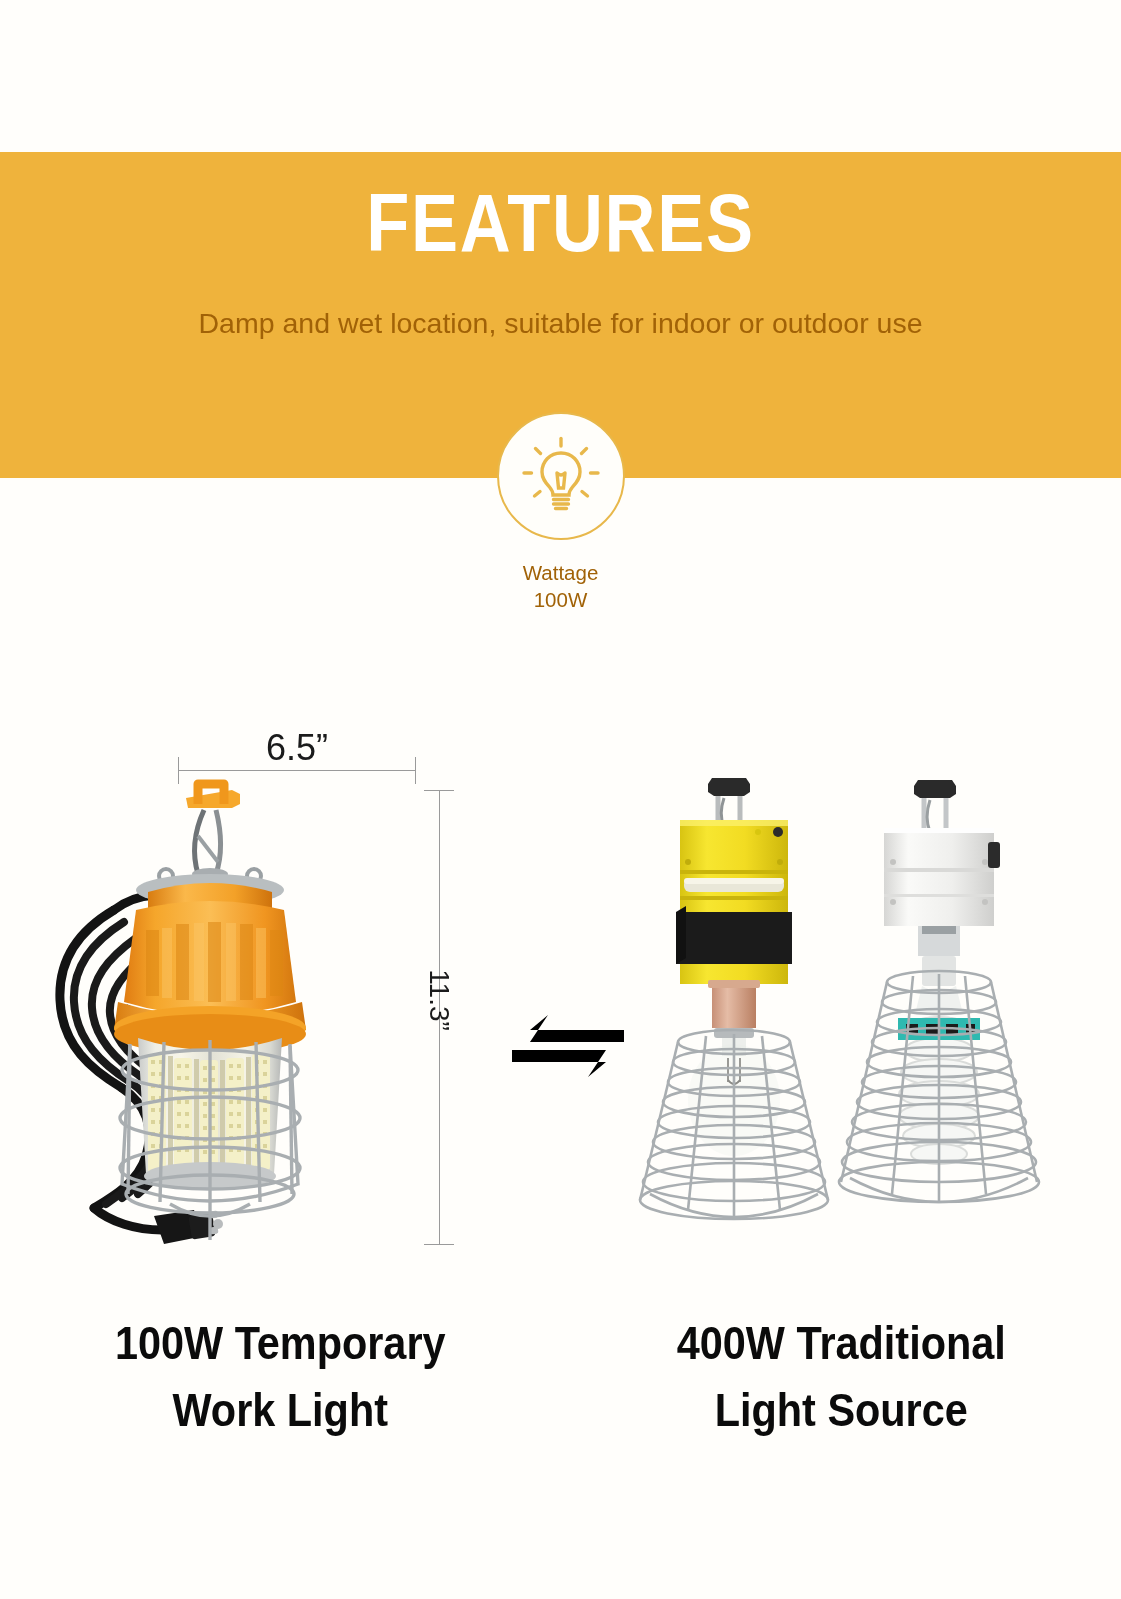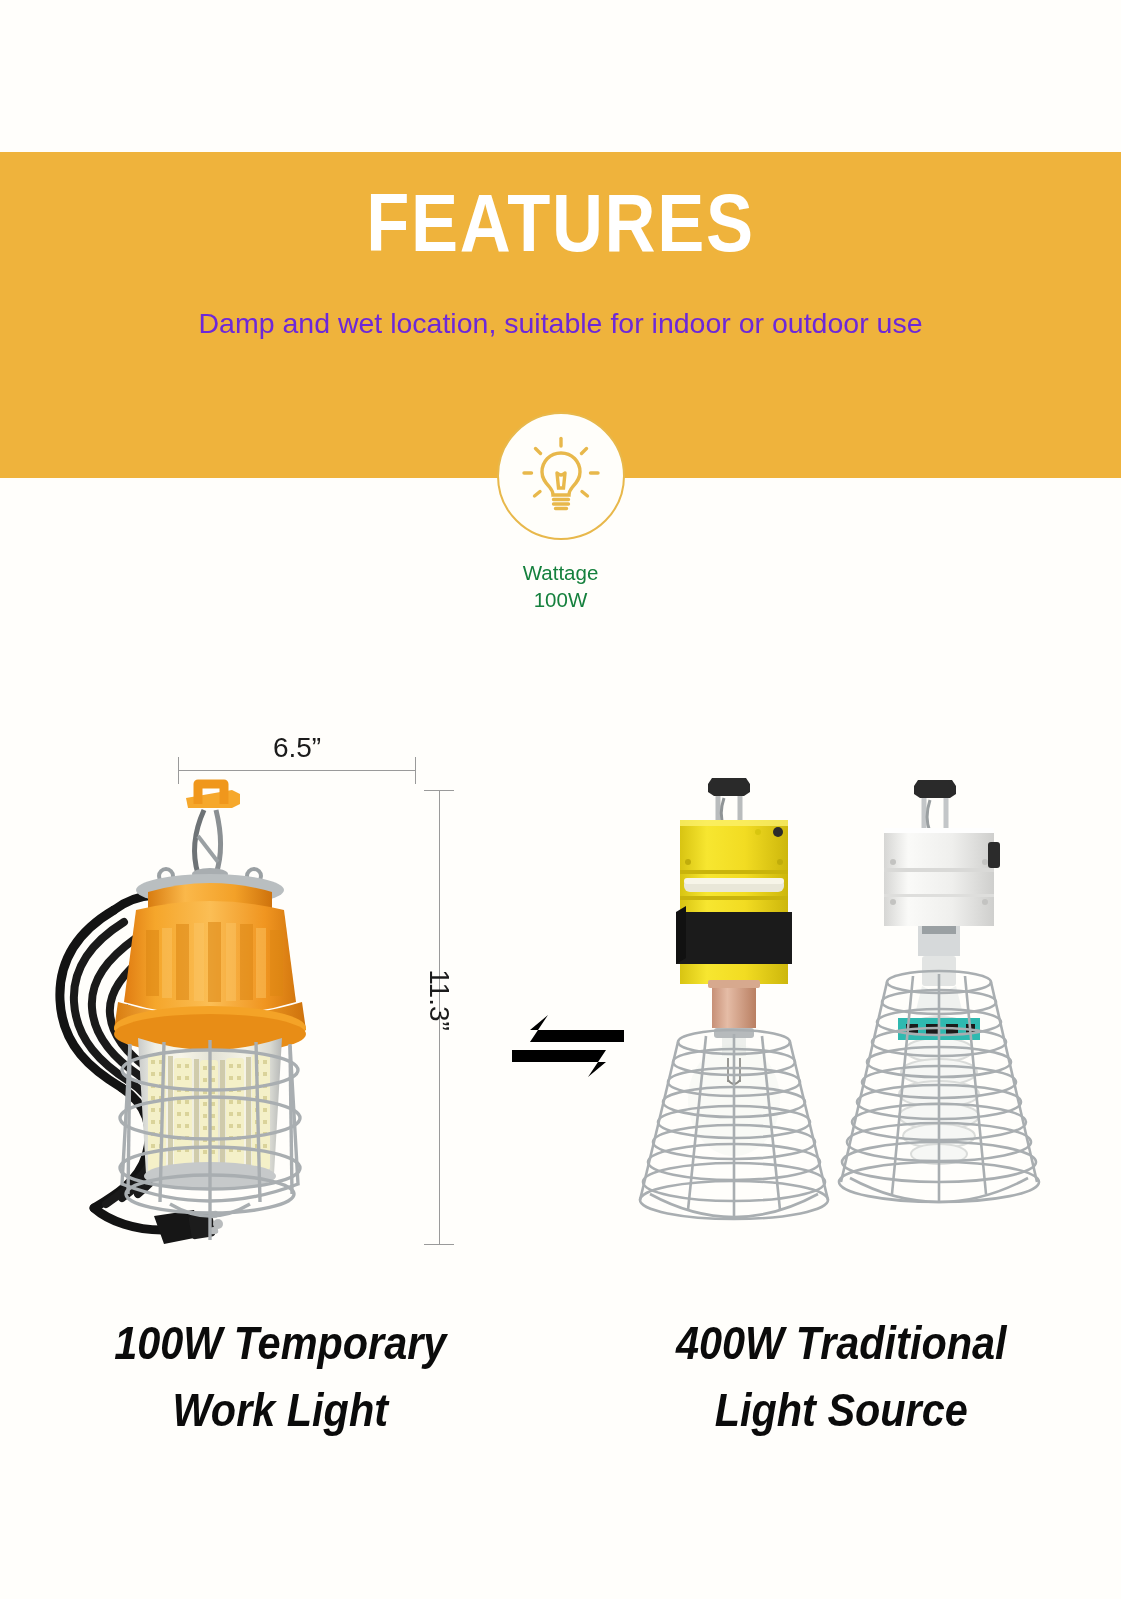--- a/index.html
+++ b/index.html
@@ -40,21 +40,21 @@
     transform: scaleX(0.86);
     transform-origin: center top;
     white-space: nowrap;
   }
   #features-subtitle {
     position: absolute;
     left: 0;
     top: 306px;
     width: 1121px;
     text-align: center;
-    color: #6d28d9;
+    color: #a16207;
     font-size: 28.5px;
     line-height: 34px;
     white-space: nowrap;
   }
 
   
   #feature-row {
     position: absolute;
     left: 0;
     top: 412px;
@@ -77,21 +77,21 @@
     border: 2px solid #e8b84b;
     box-sizing: border-box;
     display: flex;
     align-items: center;
     justify-content: center;
   }
   .feature-circle svg { display: block; }
   .feature-caption {
     margin-top: 19px;
     text-align: center;
-    color: #15803d;
+    color: #a16207;
     font-size: 20.5px;
     line-height: 27px;
   }
   .feature-caption .cap-line2 { display: block; }
 
   
   #dim-width-line {
     position: absolute;
     left: 178px;
     top: 770px;
@@ -115,21 +115,21 @@
     height: 27px;
     background: #9a9a9a;
   }
   #dim-width-label {
     position: absolute;
     left: 178px;
     top: 732px;
     width: 238px;
     text-align: center;
     color: #1b1b1b;
-    font-size: 28px;
+    font-size: 36px;
     line-height: 32px;
   }
   #dim-height-line {
     position: absolute;
     left: 439px;
     top: 790px;
     width: 1px;
     height: 455px;
     background: #9a9a9a;
   }
@@ -190,21 +190,20 @@
 
   
   #caption-row {
     position: absolute;
     left: 0;
     top: 1310px;
     width: 1121px;
     height: 160px;
     display: flex;
     flex-direction: row;
-    font-style: italic;
   }
   .caption-block {
     flex: 1 1 0;
     text-align: center;
     color: #0b0b0b;
     font-family: "Liberation Sans Narrow", "Liberation Sans", sans-serif;
     font-weight: bold;
     font-size: 46px;
     line-height: 67px;
     transform: scaleX(0.9);

